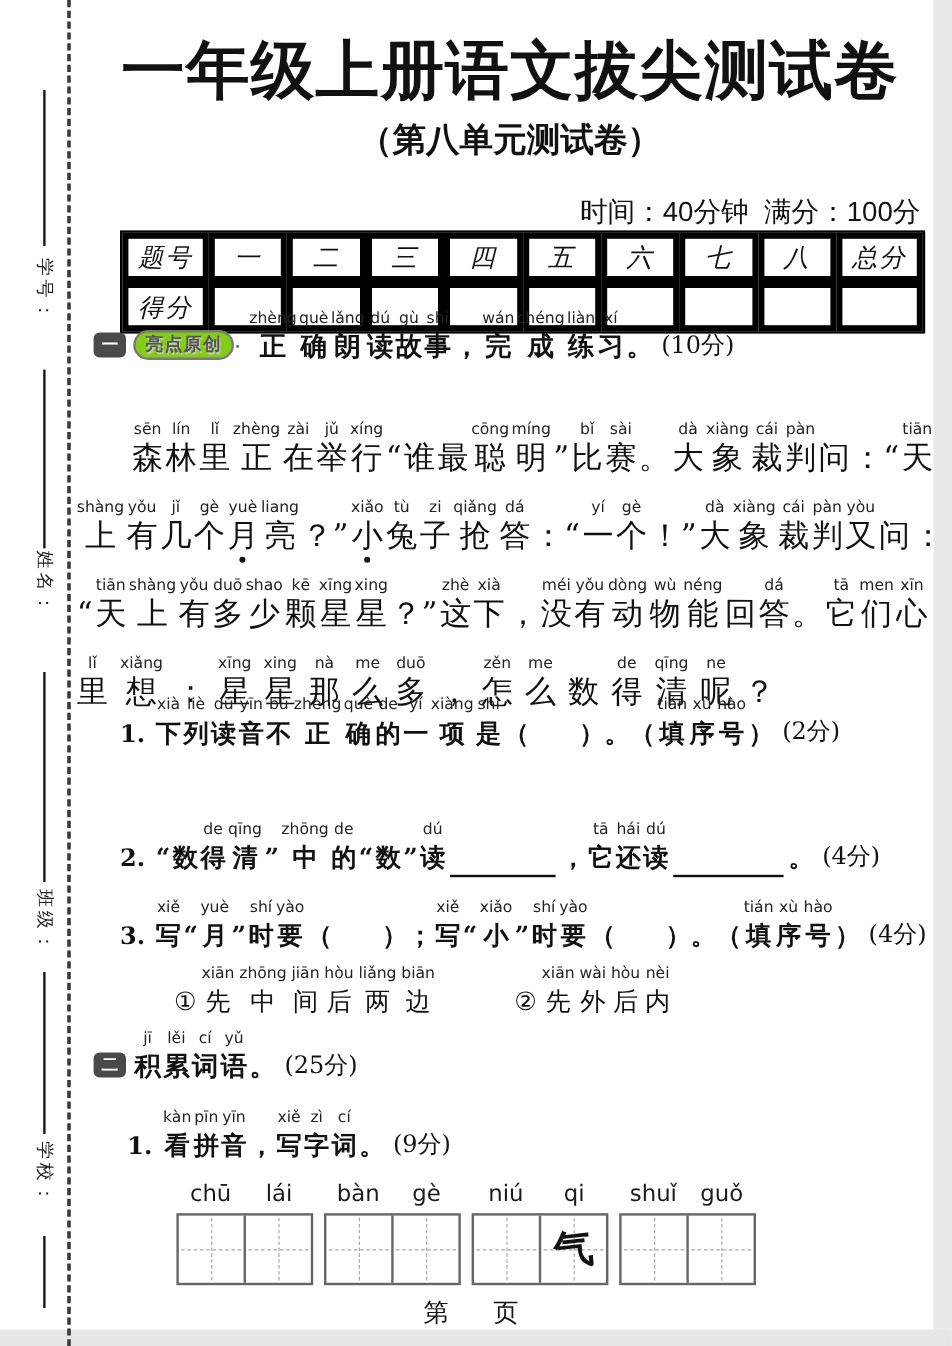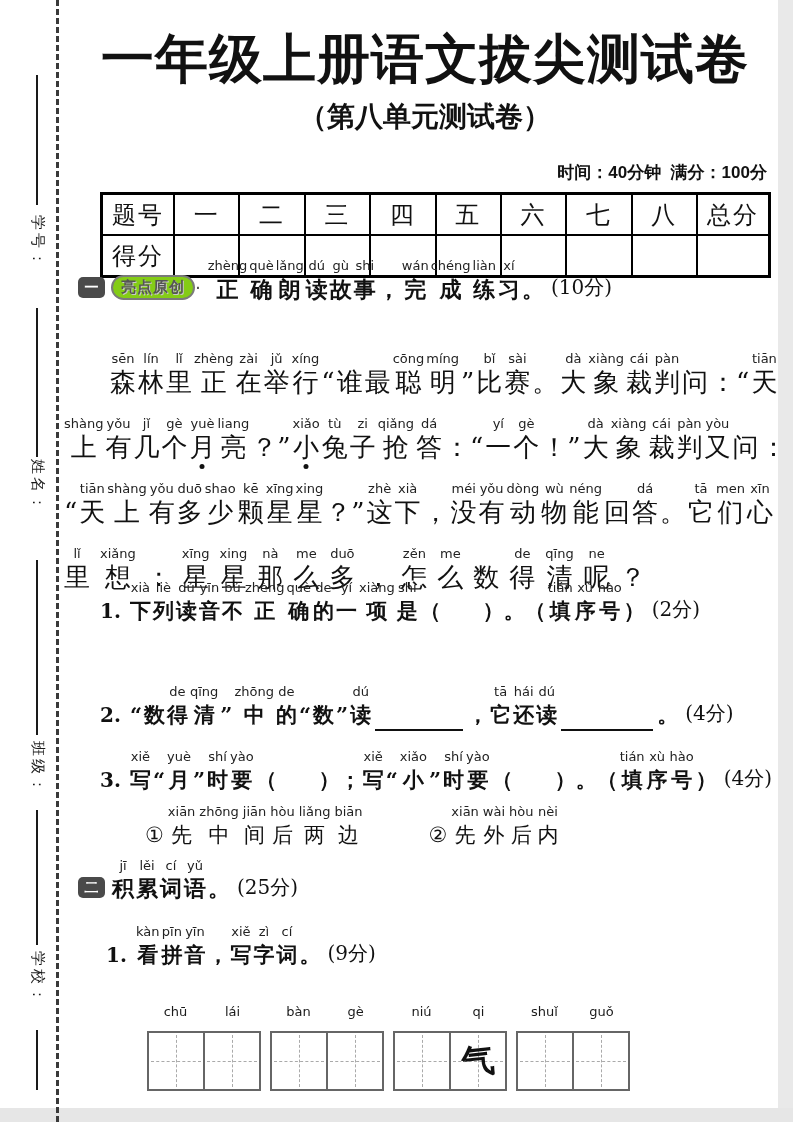--- a/index.html
+++ b/index.html
@@ -13,26 +13,26 @@
   .ln4{top:810px;height:135px;} .ln5{top:1030px;height:60px;}
   .sb{position:absolute;left:37px;transform:translate(-50%,-50%) rotate(90deg);
       font-size:15px;letter-spacing:3px;white-space:nowrap;color:#1a1a1a;}
   .sb1{top:242px;} .sb2{top:486px;} .sb3{top:768px;} .sb4{top:978px;}
 
   .title{position:absolute;left:80px;top:24px;width:690px;text-align:center;
          font-size:53px;font-weight:bold;letter-spacing:1px;}
   .subtitle{position:absolute;left:80px;top:98px;width:690px;text-align:center;
          font-size:28px;font-weight:bold;}
   .info{position:absolute;left:80px;top:161px;width:687px;text-align:right;
-        font-size:17px;font-weight:bold;white-space:pre;}
+        font-size:23px;font-weight:normal;white-space:pre;}
 
   .score-table{position:absolute;left:100px;top:192px;width:667px;border:2px solid #000;
         display:grid;grid-template-columns:72px repeat(8,1fr) 72px;grid-auto-rows:41px;background:#fff;}
-  .score-table .cell{border:1px solid #000000;display:flex;align-items:center;justify-content:center;
-        font-size:24px;letter-spacing:2px;}
+  .score-table .cell{border:5px solid #000000;display:flex;align-items:center;justify-content:center;
+        font-size:21px;letter-spacing:2px;font-style:italic;}
 
   .ruby-line{display:flex;align-items:flex-end;}
   .rcol{display:inline-flex;flex-direction:column;align-items:center;padding:0 1px;}
   .py{font-size:13px;line-height:15px;height:15px;color:#222;white-space:pre;
       font-family:"DejaVu Sans",sans-serif;}
   .ch{font-size:25px;line-height:32px;font-family:"DejaVu Serif",serif;position:relative;white-space:pre;}
   .dot::after{content:"";position:absolute;left:50%;transform:translateX(-50%);bottom:-6px;
       width:5px;height:5px;border-radius:50%;background:#111;}
 
   .sec{position:absolute;display:flex;align-items:flex-end;}
@@ -60,21 +60,21 @@
   .q1{top:580px;} .q2{top:684px;} .q3{top:749px;} .s2q1{left:106px;top:924px;}
   .q1-opts{position:absolute;left:143px;top:641px;display:flex;gap:47px;font-size:20px;
       font-family:"DejaVu Serif",serif;}
   .q3-opts{position:absolute;left:143px;top:804px;display:flex;gap:62px;}
   .q3-opts .ch{font-size:21px;font-weight:normal;}
   .q3-opts .rcol{padding:0 2px;}
   .blank{display:inline-block;border-bottom:2px solid #111;height:28px;margin:0 3px;align-self:flex-end;}
 
   .grids{position:absolute;left:147px;top:984px;display:flex;gap:9px;}
   .wgrid{display:flex;flex-direction:column;}
-  .gpy{display:flex;height:27px;font-size:13px;color:#1a1a1a;font-family:"DejaVu Sans",sans-serif;margin-top:20px;}
+  .gpy{display:flex;height:27px;font-size:19px;color:#1a1a1a;font-family:"DejaVu Sans",sans-serif;}
   .gpy span{flex:1;text-align:center;}
   .gbox{display:flex;border:2px solid #666;width:114px;height:60px;box-sizing:border-box;background:#fff;}
   .gcell{flex:1;position:relative;}
   .gcell + .gcell{border-left:2px solid #666;}
   .gcell::before{content:"";position:absolute;left:50%;top:2px;bottom:2px;border-left:1.5px dashed #aaa;}
   .gcell::after{content:"";position:absolute;top:50%;left:2px;right:2px;border-top:1.5px dashed #aaa;}
   .prefill{position:absolute;inset:0;display:flex;align-items:center;justify-content:center;
       font-size:33px;font-family:"DejaVu Serif",serif;font-weight:bold;transform:rotate(-6deg);z-index:2;}
   .footer{position:absolute;left:0;top:1080px;width:100%;text-align:center;font-size:21px;
       letter-spacing:8px;font-family:"DejaVu Serif",serif;}
@@ -917,13 +917,14 @@
           <span>shuǐ</span>
           <span>guǒ</span>
         </div>
         <div class="gbox">
           <div class="gcell"></div>
           <div class="gcell"></div>
         </div>
       </div>
     </div>
 
+  <div class="footer">第　页</div>
 </div>
 
 </body></html>

